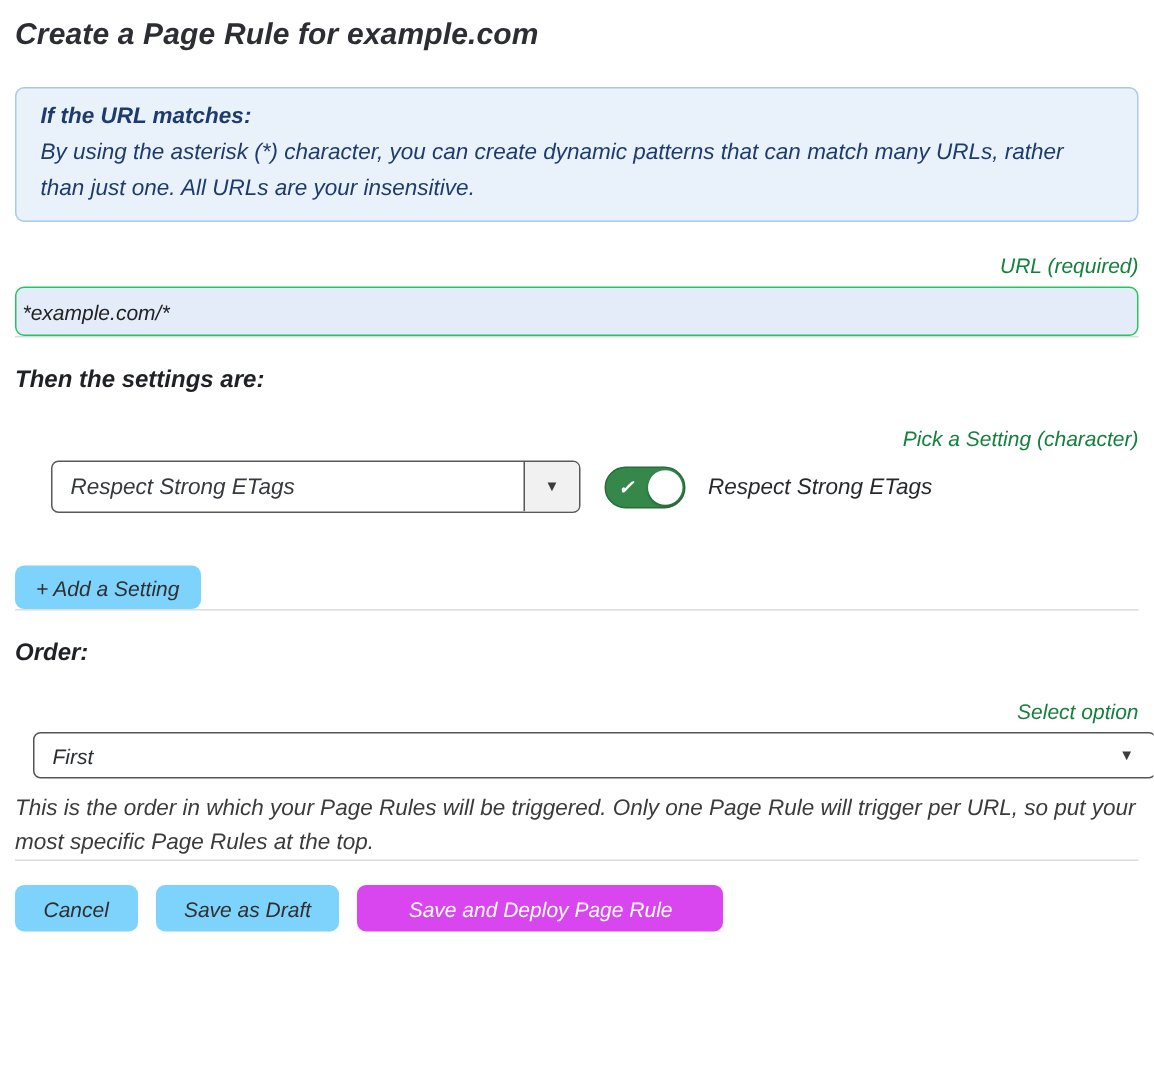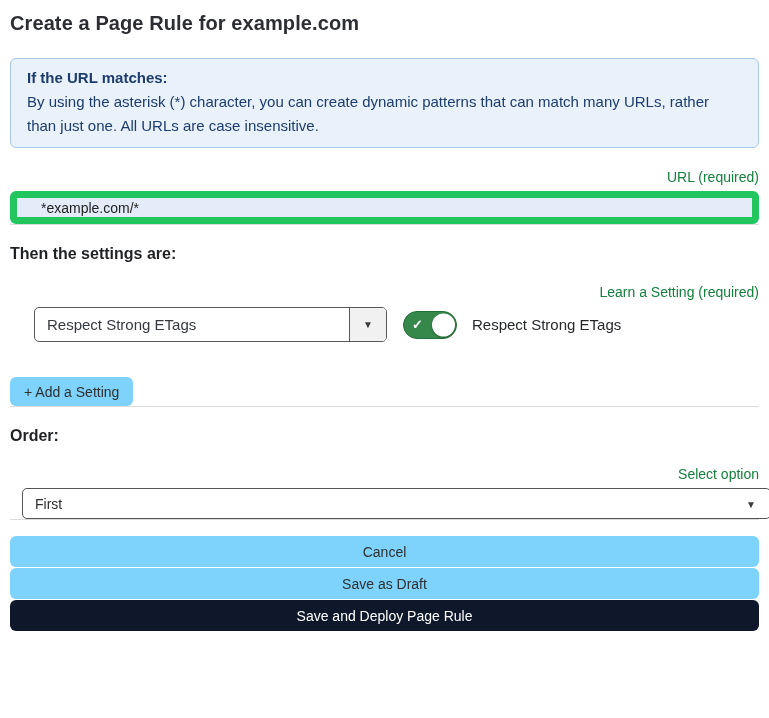--- a/index.html
+++ b/index.html
@@ -1,15 +1,15 @@
 <!DOCTYPE html>
 <html><head>
 <meta charset="utf-8">
 <style>
-  * { box-sizing: border-box; }
+  * { box-sizing: border-box; font-style: italic; }
   html, body { margin: 0; padding: 0; background: #ffffff; }
   body {
     width: 769px; height: 718px;
     font-family: "Liberation Sans", sans-serif;
     color: #26282c;
     overflow: hidden;
   }
   .container { padding: 0 10px; }
 
   
@@ -47,23 +47,23 @@
     text-align: right;
   }
 
   
   .url-input {
     display: block;
     margin-top: 6px;
     width: 100%;
     height: 33px;
     background: #e4ecfa;
-    border: 7px solid #22c55e;
+    border: 1px solid #22c55e;
     border-radius: 6px;
-    padding: 0 24px;
+    padding: 0 4px;
     font-family: "Liberation Sans", sans-serif;
     font-size: 14px;
     color: #222;
   }
 
   hr.divider {
     border: none;
     border-top: 1px solid #dcdcdc;
     margin: 0;
   }
@@ -161,23 +161,23 @@
     font-size: 14px;
     cursor: pointer;
     height: 31px;
     padding: 0 19px;
   }
   .btn-secondary {
     background: #7dd3fc;
     color: #2f2f2f;
   }
   .btn-primary {
-    background: #0f172a;
+    background: #d946ef;
     color: #ffffff;
-    padding: 0 23px;
+    padding: 0 34px;
   }
   .add-setting-button {
     margin-top: 35px;
     height: 29px;
     padding: 0 14px;
   }
 
   
   .order-select {
     position: relative;
@@ -206,46 +206,45 @@
   .help-text {
     margin-top: 8px;
     font-size: 15px;
     line-height: 23px;
     color: #3b3b3b;
   }
 
   .actions-row {
     margin-top: 16px;
     display: flex;
-    gap: 1px;
-    flex-direction: column;
+    gap: 12px;
   }
 </style>
 </head>
 <body>
 
 <div class="container">
 
   <h1 class="page-title">Create a Page Rule for example.com</h1>
 
   <div class="info-box">
     <div class="info-heading">If the URL matches:</div>
     <div>
-      <span>By using the asterisk (*) character, you can create dynamic patterns that can match many URLs, rather than just one. All URLs are case insensitive.</span>
+      <span>By using the asterisk (*) character, you can create dynamic patterns that can match many URLs, rather than just one. All URLs are your insensitive.</span>
     </div>
   </div>
 
   <div class="field-label">URL (required)</div>
   <input class="url-input" type="text" value="*example.com/*" style="">
 
   <hr class="divider divider-1">
 
   <h2 class="section-heading">Then the settings are:</h2>
 
-  <div class="field-label">Learn a Setting (required)</div>
+  <div class="field-label">Pick a Setting (character)</div>
 
   <div class="setting-row">
     <div class="setting-select">
       <div class="setting-select-value">Respect Strong ETags</div>
       <div class="setting-select-arrow">
         <span>▼</span>
       </div>
     </div>
     <div class="toggle">
       <span class="toggle-check">✓</span>
@@ -260,20 +259,21 @@
 
   <h2 class="section-heading">Order:</h2>
 
   <div class="field-label">Select option</div>
 
   <div class="order-select">
     <span>First</span>
     <span class="order-select-arrow">▼</span>
   </div>
 
+  <div class="help-text">This is the order in which your Page Rules will be triggered. Only one Page Rule will trigger per URL, so put your most specific Page Rules at the top.</div>
 
   <hr class="divider divider-3">
 
   <div class="actions-row">
     <button class="btn btn-secondary">Cancel</button>
     <button class="btn btn-secondary">Save as Draft</button>
     <button class="btn btn-primary">Save and Deploy Page Rule</button>
   </div>
 
 </div>

